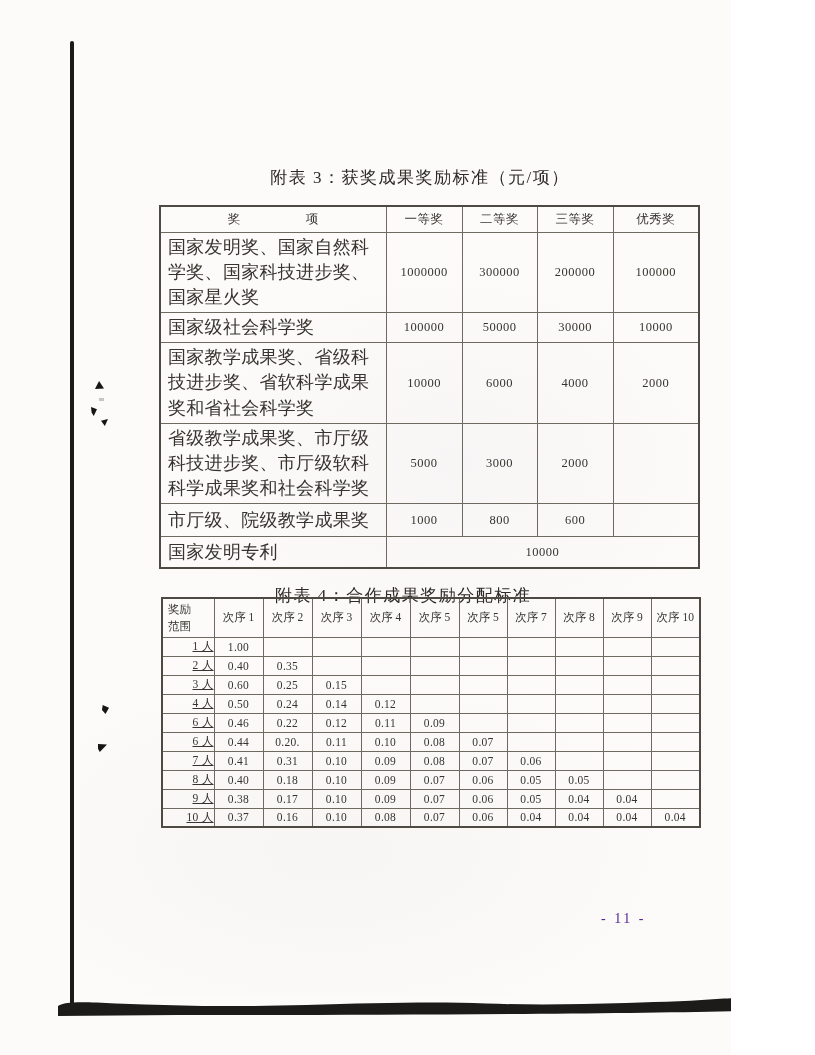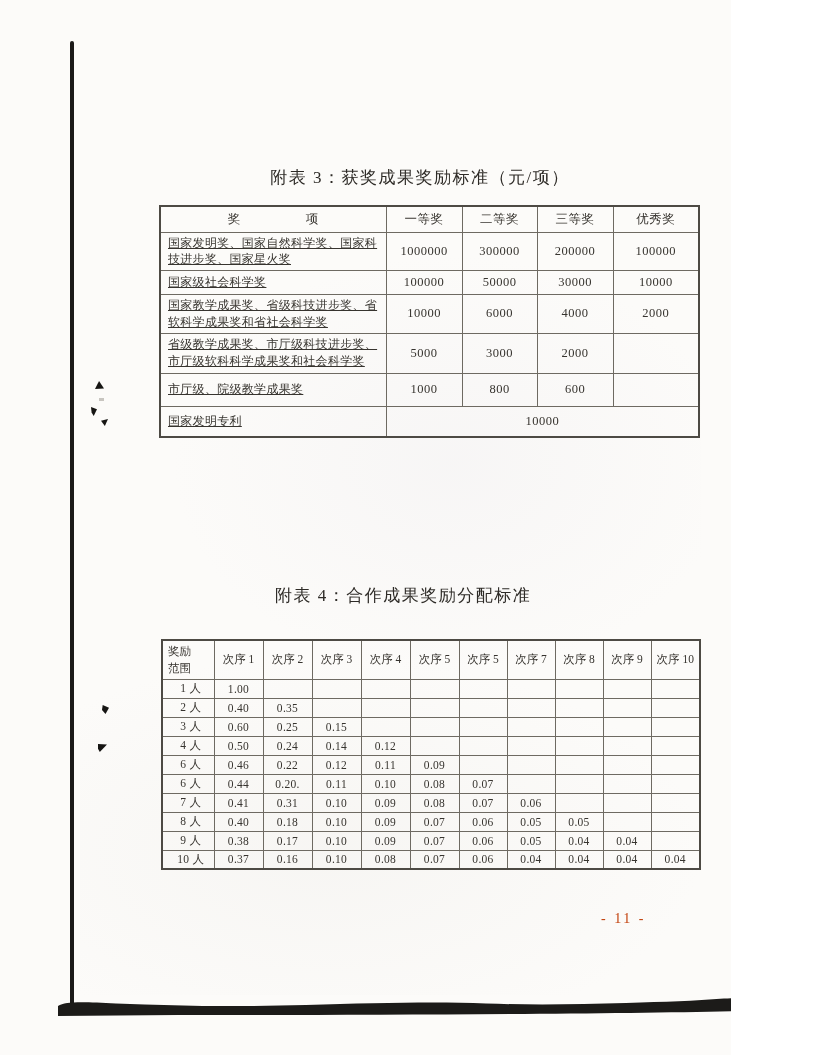--- a/index.html
+++ b/index.html
@@ -52,42 +52,42 @@
   td, th {
     border:1px solid #6e6a62;
     font-weight:normal; vertical-align:middle;
     color:#37342f; overflow:hidden;
   }
 
   
   .t3 { left:159px; top:205px; width:539px; border:2px solid #4d4a44; }
   .t3 th { font-size:12.5px; height:26px; text-align:center; letter-spacing:0.5px; }
   .t3 td.lbl {
-    font-size:12px; line-height:1.4; text-align:left;
-    padding:2px 4px 2px 7px; letter-spacing:0.3px;text-decoration:underline;
+    font-size:18px; line-height:1.4; text-align:left;
+    padding:2px 4px 2px 7px; letter-spacing:0.3px;
   }
   .t3 td.num { font-size:12.5px; text-align:center; letter-spacing:0.5px; }
   .t3 tr.r1 { height:38px; }
   .t3 tr.r2 { height:24px;margin-top:40px; }
   .t3 tr.r3 { height:36px; }
   .t3 tr.r4 { height:40px; }
   .t3 tr.r5 { height:33px; }
   .t3 tr.r6 { height:31px; }
 
   
-  .t4 { left:161px; top:639px; width:538px; border:2px solid #4d4a44; }
+  .t4 { left:161px; top:597px; width:538px; border:2px solid #4d4a44; }
   .t4 th { font-size:11.5px; height:39px; text-align:center; padding:0 1px; }
   .t4 th .corner-line { display:block; line-height:1.45; text-align:left; padding-left:4px; }
   .t4 td { font-size:11.5px; height:19px; text-align:center; letter-spacing:0.3px; }
-  .t4 td.lbl { text-align:center; padding-left:5px; }
+  .t4 td.lbl { text-align:right; padding-left:5px;text-decoration:underline; }
 
   
   .page-number {
     position:absolute; left:601px; top:911px;
-    font-size:14px; letter-spacing:2.5px; color:#c2410c;
+    font-size:14px; letter-spacing:2.5px; color:#4c1d95;
     white-space:nowrap;
   }
 </style>
 </head>
 <body>
 
 <div class="page">
   <div class="paper-tint"></div>
 
   <div class="edge-left"></div>

